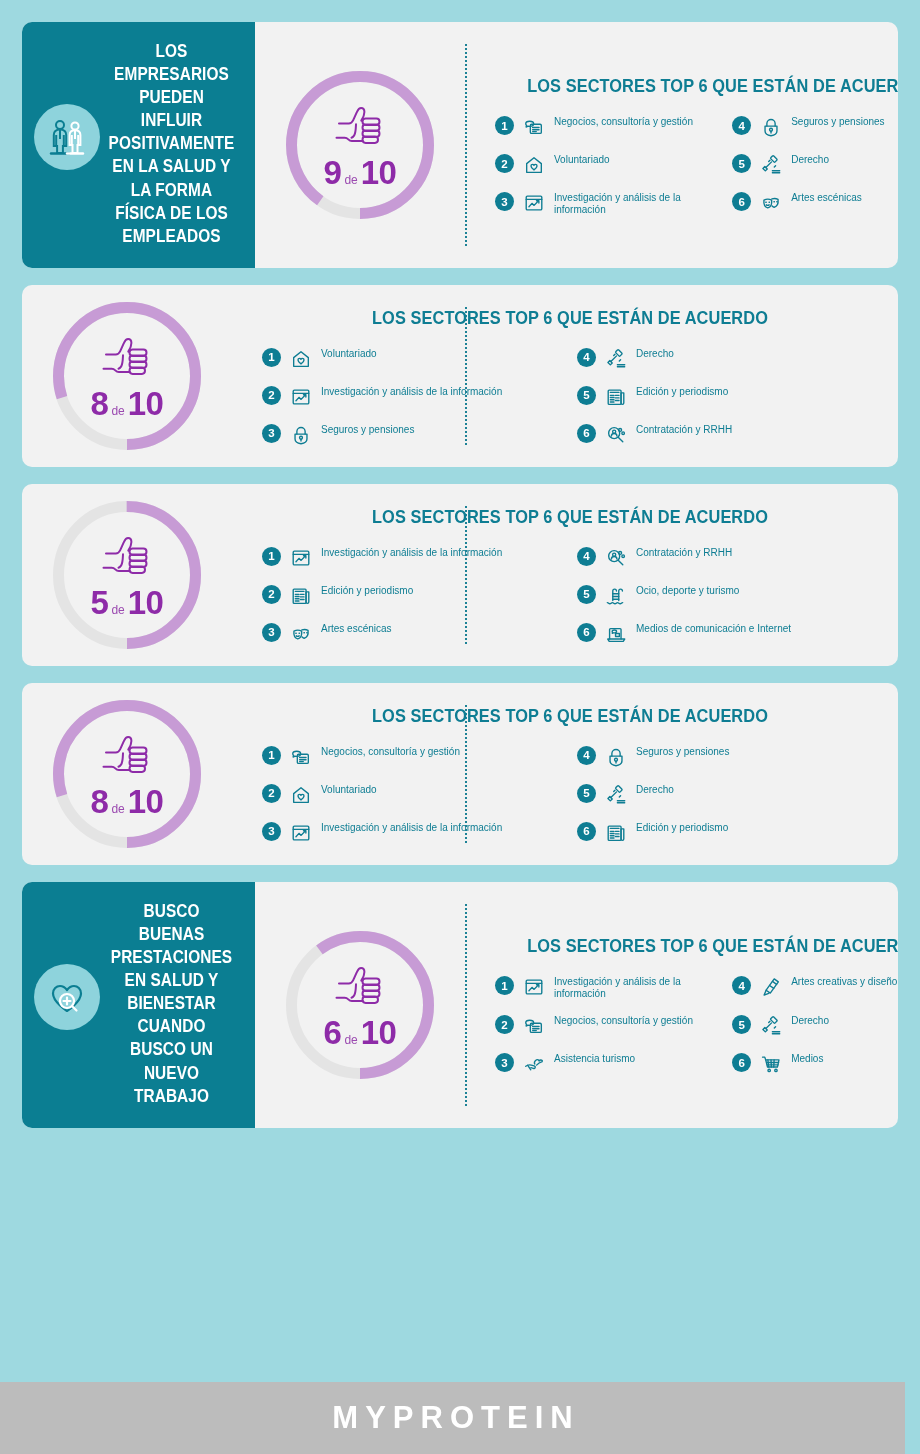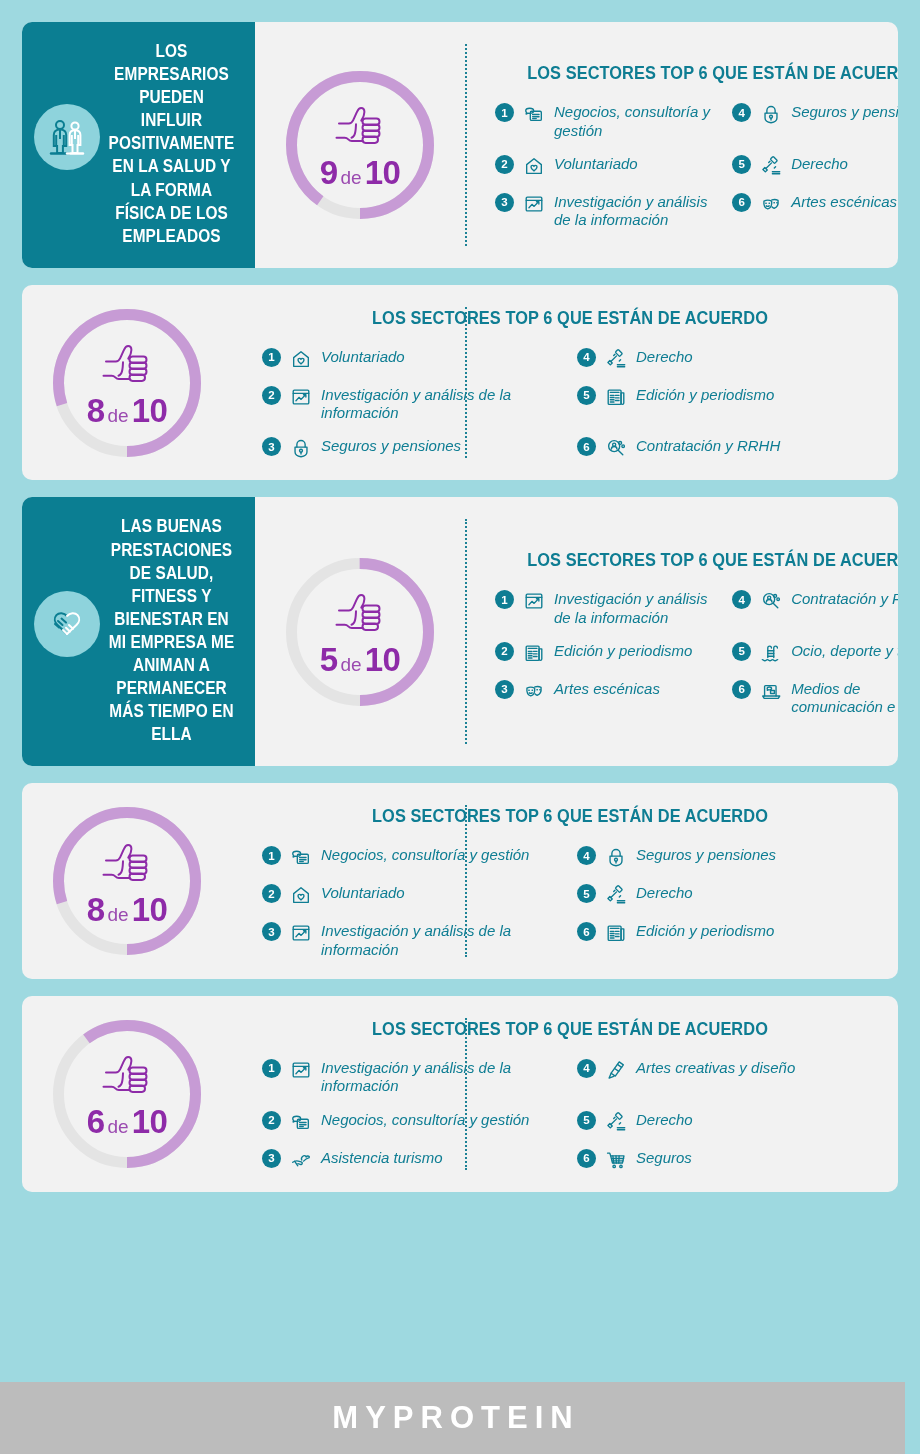--- a/index.html
+++ b/index.html
@@ -102,21 +102,21 @@
 
   .score {
     color: #8e2ba8;
     font-weight: bold;
     line-height: 1;
     white-space: nowrap;
     letter-spacing: -0.5px;
   }
   .score .big { font-size: 33px; }
   .score .de {
-    font-size: 19px;
+    font-size: 12px;
     font-weight: normal;
     color: #9b4ab0;
     padding: 0 3px;
     letter-spacing: 0;
   }
 
   
   .divider {
     position: absolute;
     left: 443px;
@@ -181,24 +181,23 @@
     width: 24px;
     height: 24px;
     display: flex;
     align-items: center;
     justify-content: center;
   }
   .sector-icon svg { display: block; }
 
   .sector-label {
     color: #0e7d93;
-    font-size: 15px;
+    font-size: 10px;
     line-height: 1.22;
     padding-top: 1px;
-    font-style: italic;
   }
 
   
   .footer {
     position: absolute;
     left: 0;
     right: 15px;
     bottom: 0;
     height: 72px;
     background: #bcbcbc;
@@ -456,35 +455,20 @@
                     <circle cx="19.8" cy="10" r="1.4"></circle>
                   </g>
                 </svg>
               </div>
               <div class="sector-label">Contratación y RRHH</div>
             </div>
           </div>
         </div>
       </div>
       <div class="card">
-        <div class="panel">
-          <div class="panel-icon">
-            <svg width="44" height="44" viewBox="0 0 44 44">
-        <g fill="none" stroke="#0b7e92" stroke-width="2" stroke-linecap="round" stroke-linejoin="round">
-          <path d="M22 14c-3-3.5-8-3.8-10.6-.8-2.6 3-1.8 7 .9 9.6l9.7 9.2"></path>
-          <path d="M10 22l4 3.6M13 19l4.5 4M16.5 16.6l4.5 4"></path>
-        </g>
-        <g fill="none" stroke="#ffffff" stroke-width="2" stroke-linecap="round" stroke-linejoin="round">
-          <path d="M22 14c3-3.5 8-3.8 10.6-.8 2.6 3 1.8 7-.9 9.6l-9.7 9.2"></path>
-          <path d="M22 32L18 28M25 29.5l-4-3.8M28 26.8l-4-3.8"></path>
-        </g>
-      </svg>
-          </div>
-          <div class="panel-title">LAS BUENAS PRESTACIONES DE SALUD, FITNESS Y BIENESTAR EN MI EMPRESA ME ANIMAN A PERMANECER MÁS TIEMPO EN ELLA</div>
-        </div>
         <div class="donut-col">
           <div class="donut">
             <svg width="148" height="148" viewBox="0 0 148 148">
     <circle cx="74" cy="74" r="68.5" fill="none" stroke="#e4e4e4" stroke-width="11"></circle>
     <circle cx="74" cy="74" r="68.5" fill="none" stroke="#c79bd5" stroke-width="11" stroke-dasharray="215.20 216.20" transform="rotate(-90 74 74) scale(-1,1) translate(-148,0)"></circle>
   </svg>
             <div class="donut-inner">
               <svg class="thumb" width="58" height="50" viewBox="0 0 58 50">
     <g fill="none" stroke="#8e2ba8" stroke-width="2" stroke-linecap="round" stroke-linejoin="round">
       <path d="M8 19.5h9.8c2.2 0 3.4-1.3 4.3-3.1 1.2-2.4 2.5-5.6 3.9-8.6 1-2.2 2.4-3.8 4.1-3.8 2 0 3.3 1.7 3.3 4 0 2.9-1.4 6-3.1 8.6"></path>
@@ -695,20 +679,35 @@
         <path d="M5.8 7h9.4M5.8 10.2h4M5.8 12.6h4M5.8 15h4M5.8 17.4h4M11.3 10.2h4M11.3 13h4M11.3 15.8h4"></path>
                   </g>
                 </svg>
               </div>
               <div class="sector-label">Edición y periodismo</div>
             </div>
           </div>
         </div>
       </div>
       <div class="card">
+        <div class="panel">
+          <div class="panel-icon">
+            <svg width="44" height="44" viewBox="0 0 44 44">
+        <g fill="none" stroke="#0b7e92" stroke-width="2.2" stroke-linejoin="round">
+          <path d="M22 36S8 27 8 18.5C8 13.8 11.4 11 15 11c2.9 0 5.4 1.8 7 4 1.6-2.2 4.1-4 7-4 3.6 0 7 2.8 7 7.5C36 27 22 36 22 36z"></path>
+        </g>
+        <g fill="#8ed3dc" stroke="#ffffff" stroke-width="2.2" stroke-linecap="round">
+          <circle cx="22" cy="26" r="7"></circle>
+          <path d="M22 22.5v7M18.5 26h7"></path>
+          <path d="M27.2 31.2l4.3 4.3"></path>
+        </g>
+      </svg>
+          </div>
+          <div class="panel-title">BUSCO BUENAS PRESTACIONES EN SALUD Y BIENESTAR CUANDO BUSCO UN NUEVO TRABAJO</div>
+        </div>
         <div class="donut-col">
           <div class="donut">
             <svg width="148" height="148" viewBox="0 0 148 148">
     <circle cx="74" cy="74" r="68.5" fill="none" stroke="#e4e4e4" stroke-width="11"></circle>
     <circle cx="74" cy="74" r="68.5" fill="none" stroke="#c79bd5" stroke-width="11" stroke-dasharray="258.24 173.16" transform="rotate(-90 74 74) scale(-1,1) translate(-148,0)"></circle>
   </svg>
             <div class="donut-inner">
               <svg class="thumb" width="58" height="50" viewBox="0 0 58 50">
     <g fill="none" stroke="#8e2ba8" stroke-width="2" stroke-linecap="round" stroke-linejoin="round">
       <path d="M8 19.5h9.8c2.2 0 3.4-1.3 4.3-3.1 1.2-2.4 2.5-5.6 3.9-8.6 1-2.2 2.4-3.8 4.1-3.8 2 0 3.3 1.7 3.3 4 0 2.9-1.4 6-3.1 8.6"></path>
@@ -803,21 +802,21 @@
                 <svg width="22" height="22" viewBox="0 0 24 24">
                   <g fill="none" stroke="#0e7d93" stroke-width="1.5" stroke-linecap="round" stroke-linejoin="round">
         <path d="M2.8 4.5h2.4l1 3"></path>
         <path d="M6.2 7.5h14.5l-1.7 7.8H8.2z"></path>
         <path d="M8.6 7.5l.9 7.8M12 7.5l.4 7.8M15.4 7.5l-.4 7.8M7.2 10.3h13.1M7.8 12.9h12"></path>
         <circle cx="10" cy="19" r="1.3"></circle>
                     <circle cx="17.4" cy="19" r="1.3"></circle>
                   </g>
                 </svg>
               </div>
-              <div class="sector-label">Seguros</div>
+              <div class="sector-label">Medios</div>
             </div>
           </div>
         </div>
       </div>
     </div>
   <div class="footer">
     <div class="brand">MYPROTEIN</div>
   </div>
 </div>
 

